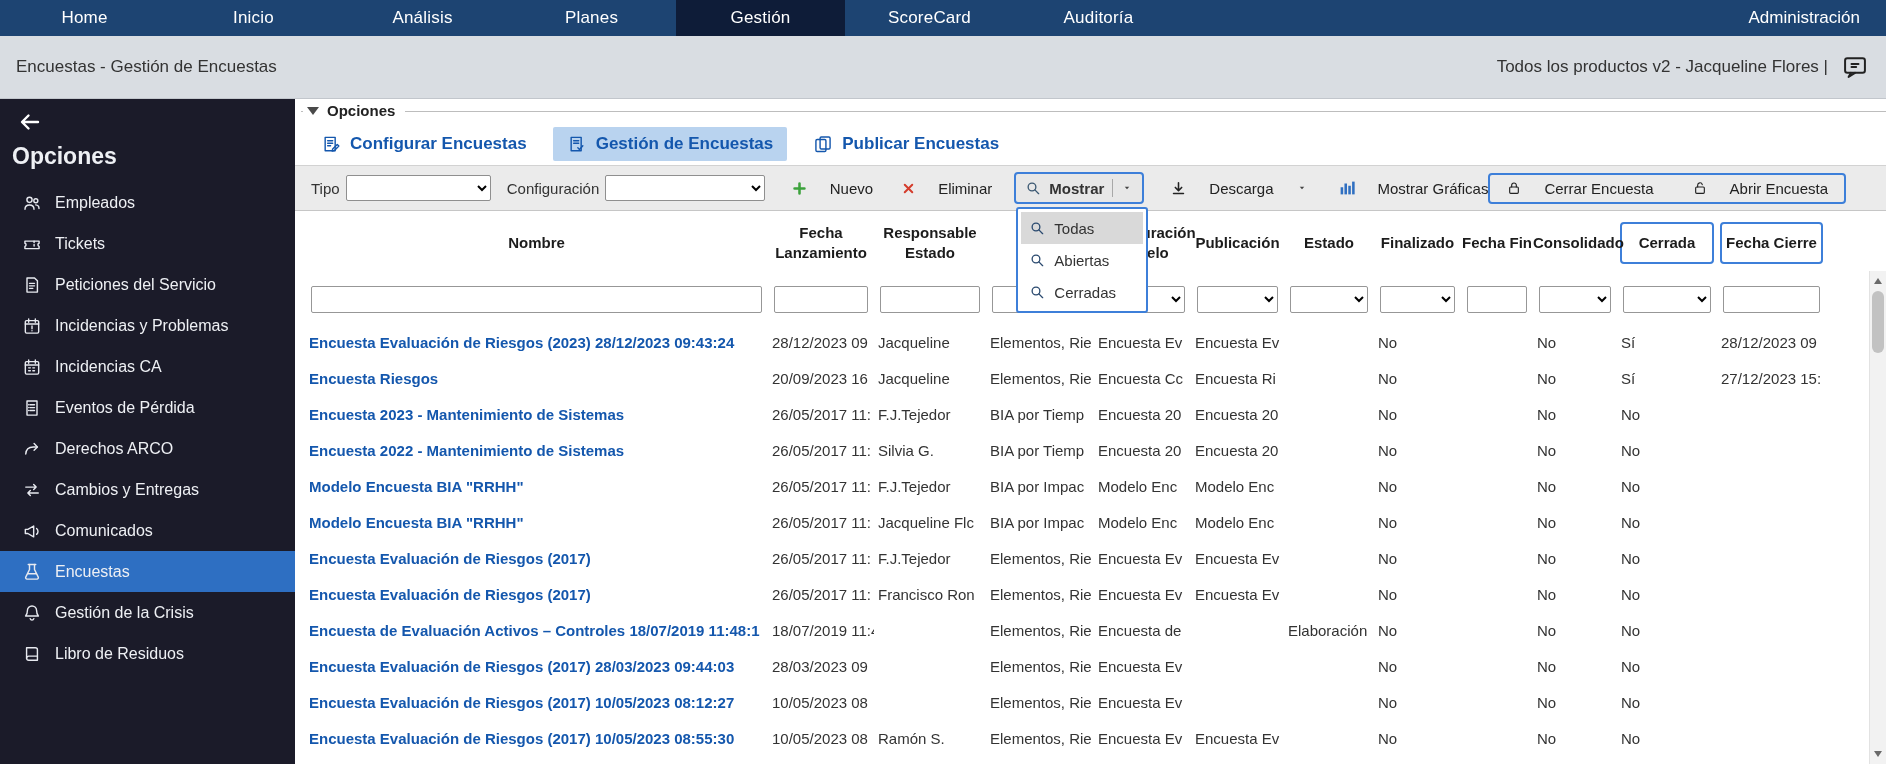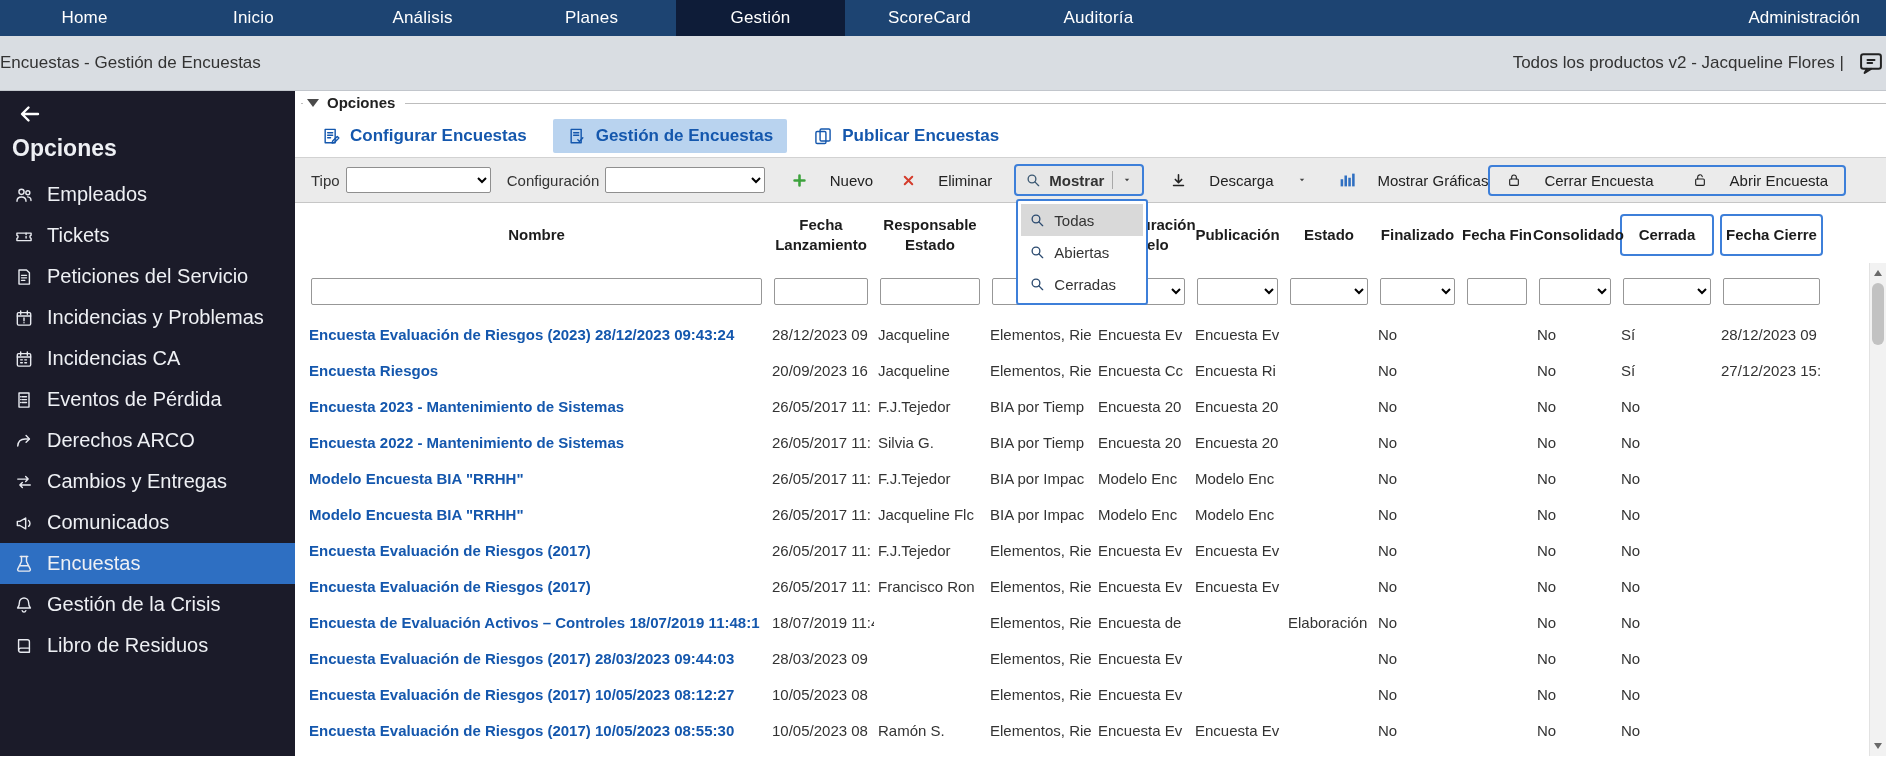--- a/index.html
+++ b/index.html
@@ -12,35 +12,35 @@
   
   .topnav{height:36px;background:#1d4472;display:flex;align-items:stretch;color:#fff}
   .nav-items{display:flex}
   .nav-item{width:169px;display:flex;align-items:center;justify-content:center;
     font-size:17px;letter-spacing:.2px;cursor:pointer;white-space:nowrap}
   .nav-item.active{background:#0e1c38}
   .topnav-right{margin-left:auto;display:flex;align-items:center;padding:0 26px;
     font-size:17px;cursor:pointer}
 
   
-  .breadcrumb-bar{height:55px;background:#d9dde2;border-bottom:1px solid #c2c6cc;
-    display:flex;align-items:center;padding:0 0;color:#333;font-size:17px}
+  .breadcrumb-bar{height:63px;background:#d9dde2;border-bottom:1px solid #c2c6cc;
+    display:flex;align-items:center;padding:0 16px;color:#333;font-size:17px}
   .bc-right{margin-left:auto;display:flex;align-items:center;gap:12px}
   .chat-icon{width:30px;height:28px;color:#222;cursor:pointer}
 
   
   .body-row{display:flex;height:665px}
 
   
   .sidebar{width:295px;flex:none;background:#1b1b29;color:#eef0f4;overflow:hidden}
   .back-row{height:38px;display:flex;align-items:center;padding:8px 0 0 18px}
   .back-icon{width:24px;height:24px;color:#fff;cursor:pointer}
   .sidebar-title{font-size:23px;font-weight:bold;padding:6px 12px 12px}
   .side-item{height:41px;display:flex;align-items:center;gap:13px;
-    padding:0 8px 0 14px;font-size:20px;cursor:pointer;white-space:nowrap}
+    padding:0 8px 0 22px;font-size:16px;cursor:pointer;white-space:nowrap}
   .side-item.active{background:#2e6fc2}
   .side-icon{width:20px;height:20px;color:#e8eaf0}
 
   
   .main{flex:1;position:relative;background:#fff;overflow:hidden}
 
   .legend{position:relative;height:24px}
   .legend .line{position:absolute;top:12px;left:6px;right:0;border-top:1px solid #bdbdbd}
   .legend .label{position:absolute;top:3px;left:8px;background:#fff;padding:0 10px 0 4px;
     display:flex;align-items:center;gap:8px;font-weight:bold;font-size:15px;color:#222;cursor:pointer}

